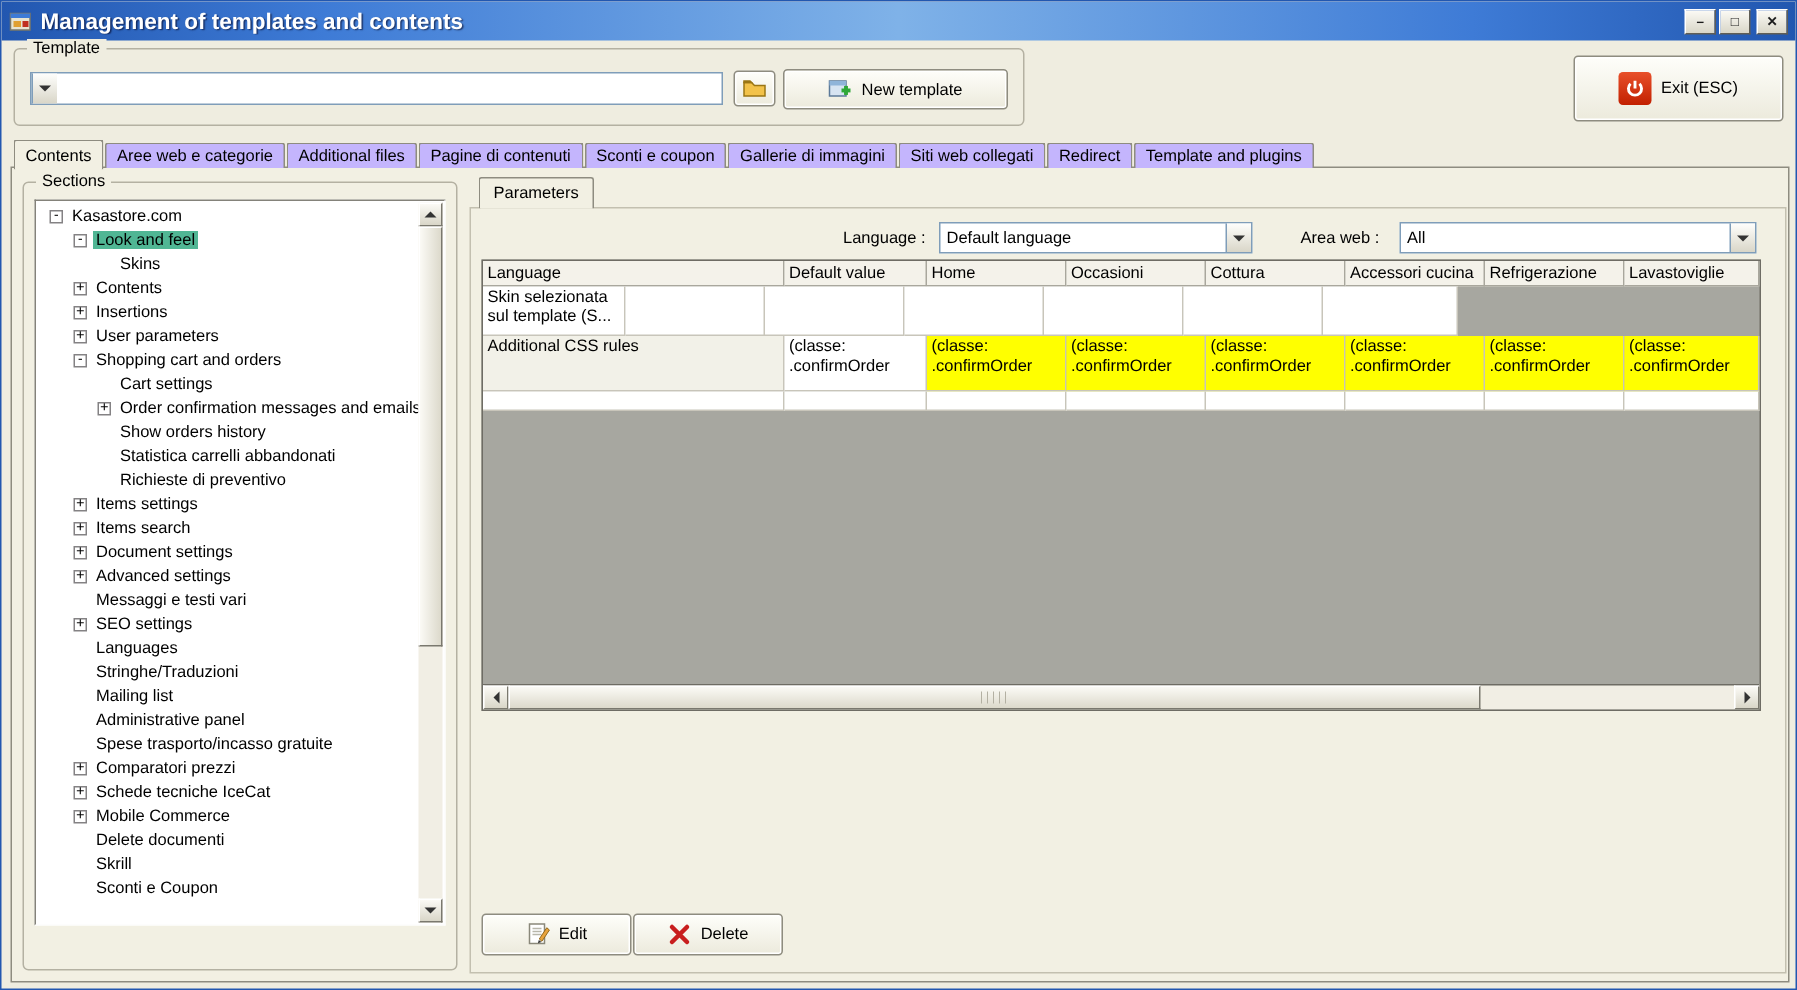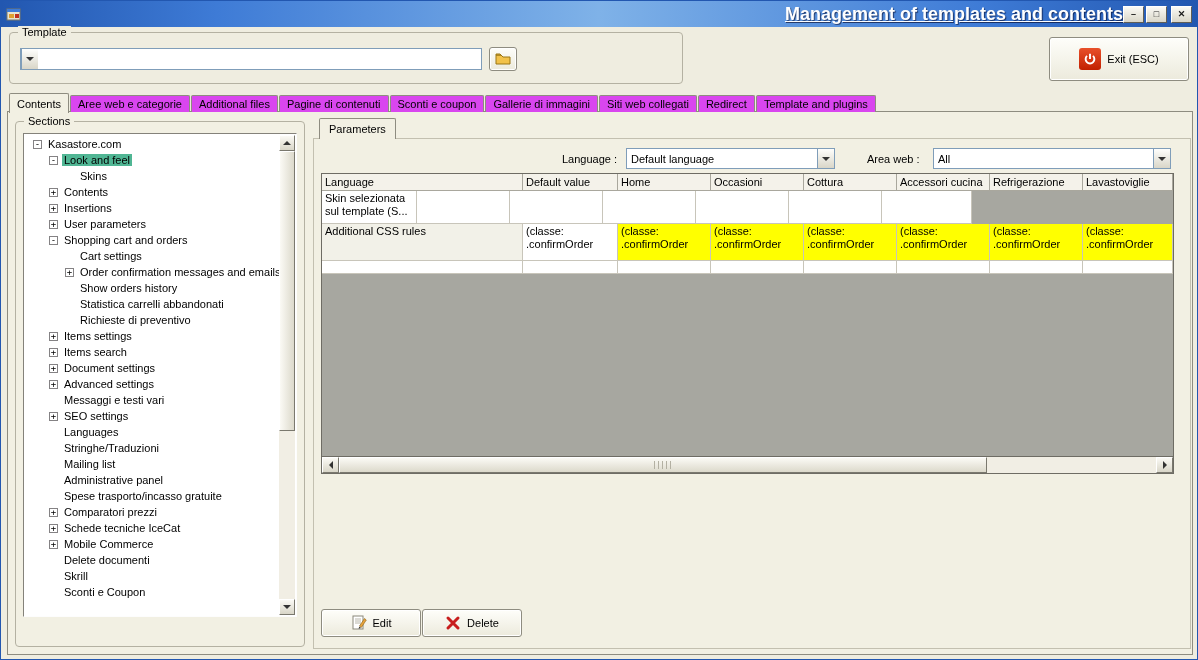--- a/index.html
+++ b/index.html
@@ -8,22 +8,22 @@
 
   .window { position:relative; width:1198px; height:660px; background:#EFEDE0;
             border:1px solid var(--titlebar-edge,#2257B0); overflow:hidden; }
 
   
   .titlebar { position:absolute; left:0; top:0; width:100%; height:26px;
     background:linear-gradient(90deg, var(--titlebar-edge,#2257B0) 0%, #3E7BD6 18%,
                var(--titlebar-mid,#7FB2E8) 50%, #3E7BD6 82%, var(--titlebar-edge,#2257B0) 100%);
     display:flex; align-items:center; padding:0 5px; }
   .app-icon { width:16px; height:16px; margin-right:5px; flex:none; }
-  .title-text { flex:1; text-align:right; color:#fff; font-weight:bold; font-size:18px;
-    text-shadow:1px 1px 1px rgba(0,0,30,.6); white-space:nowrap; overflow:hidden;text-decoration:underline; }
+  .title-text { flex:1; text-align:left; color:#fff; font-weight:bold; font-size:15px;
+    text-shadow:1px 1px 1px rgba(0,0,30,.6); white-space:nowrap; overflow:hidden; }
   .winbtns { display:flex; gap:2px; }
   .winbtn { width:21px; height:17px; display:flex; align-items:center; justify-content:center;
     font-size:9px; font-weight:bold; color:#1a1a1a; background:linear-gradient(#FBFAF5,#D9D6C8);
     border:1px solid; border-color:#ffffff #5f5d55 #5f5d55 #ffffff; cursor:default; }
   .winbtn.close { margin-left:2px; }
 
   
   .groupbox { position:absolute; border:1px solid #B4B1A2; border-radius:4px; }
   .grouplabel { position:absolute; top:-7px; left:8px; padding:0 4px; background:#EFEDE0; }
   .in-tabpage .grouplabel { background:#F2F0E3; }
@@ -42,21 +42,21 @@
   .tri-right{ width:0; height:0; border-top:4px solid transparent; border-bottom:4px solid transparent;
     border-left:4px solid #333; }
 
   
   .btn { position:absolute; display:flex; align-items:center; justify-content:center; gap:6px;
     background:linear-gradient(#FEFEFA,#ECEADC); border:1px solid #8E8C80; border-radius:3px;
     box-shadow:inset 0 0 0 1px #fff; cursor:default; white-space:nowrap; }
 
   
   .tabstrip { position:absolute; left:8px; top:91px; height:20px; display:flex; align-items:flex-end; z-index:3; }
-  .tab { height:17px; padding:2px 7px 0; margin-right:1px; background:#d946ef;
+  .tab { height:17px; padding:2px 7px 0; margin-right:1px; background:#c4b5fd;
     border:1px solid #8E8C80; border-bottom:none; border-radius:2px 2px 0 0; white-space:nowrap; }
   .tab.active { height:20px; padding-top:4px; background:#F2F0E3; position:relative; margin-bottom:-1px; z-index:4; }
   .tabpage { position:absolute; left:6px; top:110px; width:1186px; height:544px;
     background:#F2F0E3; border:1px solid #8E8C80; z-index:1; }
 
   
   .treebox { position:absolute; left:22px; top:132px; width:274px; height:484px; background:#fff;
     border:1px solid; border-color:#84827a #fdfdfd #fdfdfd #84827a; z-index:2; }
   .tree { position:absolute; left:1px; top:1px; right:17px; bottom:1px; overflow:hidden; padding-top:1px; }
   .trow { height:16px; display:flex; align-items:center; white-space:nowrap; }
@@ -135,20 +135,29 @@
       <span class="dd">
           <span class="tri-down"></span>
         </span>
     </div>
     <div class="btn" style="left:479px; top:14px; width:28px; height:24px;">
       <svg class="icon16" viewBox="0 0 16 16">
         <path d="M1 4 L6 4 L8 6 L15 6 L15 13 L1 13 Z" fill="#F2C24A" stroke="#9A7614"></path>
         <path d="M1 4 L1 3 L5 3 L6 4 Z" fill="#F2C24A" stroke="#9A7614"></path>
       </svg>
     </div>
+    <div class="btn" style="left:512px; top:13px; width:150px; height:27px;">
+      <svg class="icon16" viewBox="0 0 16 16">
+        <rect x="1" y="2" width="11" height="10" fill="#D7E4F2" stroke="#5C7A99"></rect>
+        <rect x="1" y="2" width="11" height="3" fill="#8FB4D9"></rect>
+        <rect x="9" y="7" width="6" height="2.6" fill="#2FA838"></rect>
+        <rect x="10.7" y="5.3" width="2.6" height="6" fill="#2FA838"></rect>
+      </svg>
+      <span>New template</span>
+    </div>
   </div>
 
   <div class="btn" style="left:1048px; top:36px; width:140px; height:44px;">
     <span class="exit-icon">
       <svg width="14" height="14" viewBox="0 0 16 16">
         <path d="M8 2 v6" stroke="#fff" stroke-width="2.2" fill="none"></path>
         <path d="M4.6 4.4 a5 5 0 1 0 6.8 0" stroke="#fff" stroke-width="2.2" fill="none"></path>
       </svg>
     </span>
     <span>Exit (ESC)</span>

